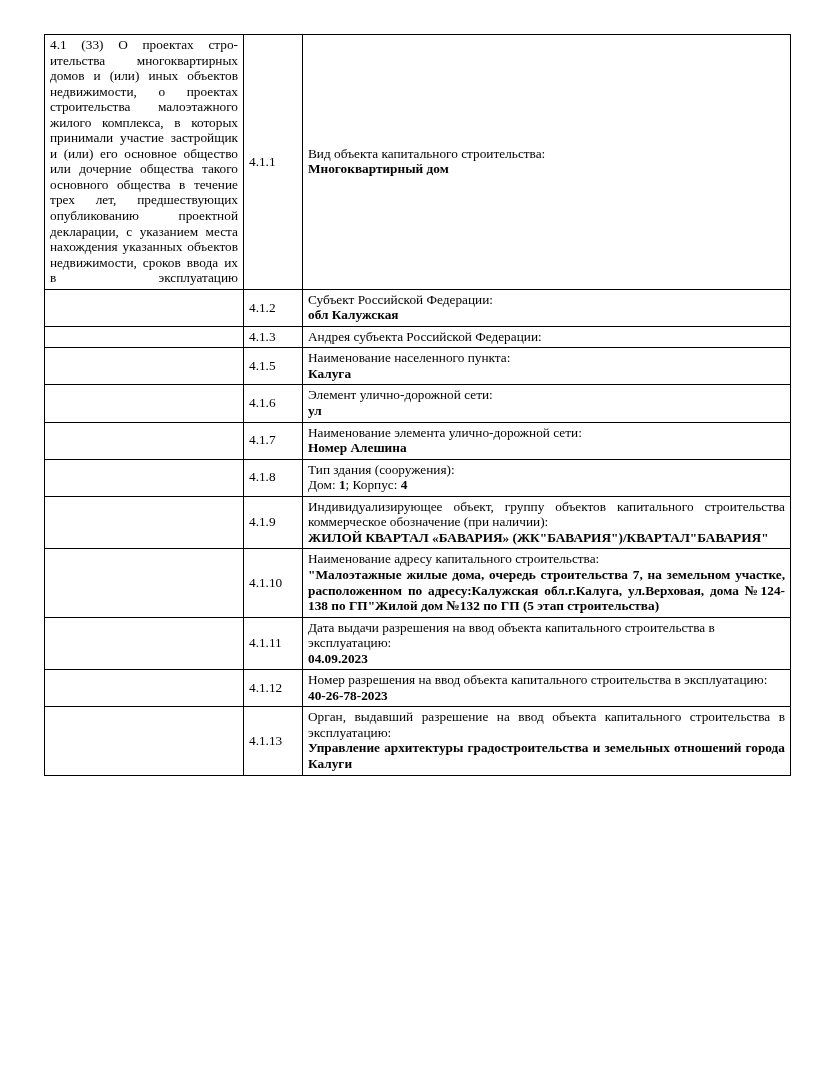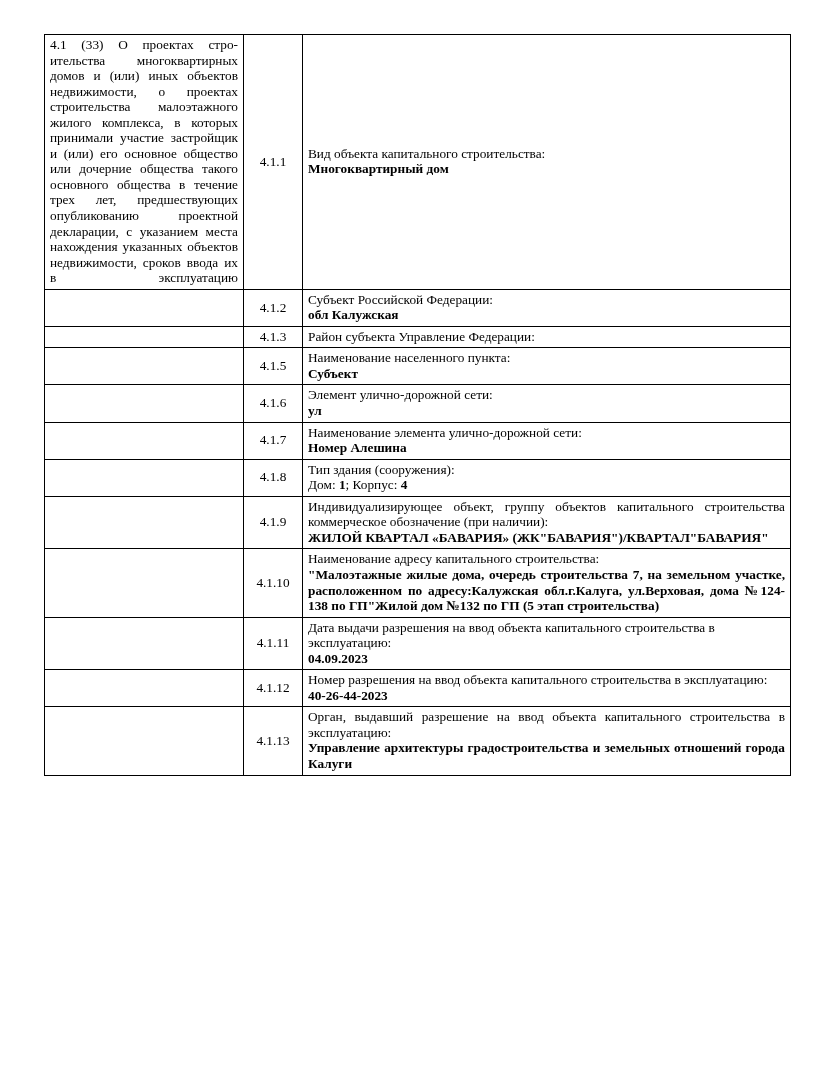--- a/index.html
+++ b/index.html
@@ -38,21 +38,21 @@
     vertical-align: top;
     padding-top: 4px;
     text-align: justify;
     text-align-last: justify;
     hyphens: manual;
     font-size: 13.3px;
     line-height: 1.245;
   }
   td.c-num {
     width: 48px;
-    text-align: center;
+    text-align: left;
     vertical-align: middle;
     font-size: 13.3px;
     white-space: nowrap;
   }
   td.c-val {
     vertical-align: middle;
   }
   .vtitle {
     display: block;
     font-weight: normal;
@@ -94,29 +94,29 @@
         <td class="c-num">4.1.2</td>
         <td class="c-val">
           <span class="vtitle">Субъект Российской Федерации:</span>
           <span class="vbold">обл Калужская</span>
         </td>
       </tr>
       <tr>
         <td class="empty-label"></td>
         <td class="c-num">4.1.3</td>
         <td class="c-val">
-          <span class="vtitle">Район субъекта Управление Федерации:</span>
+          <span class="vtitle">Андрея субъекта Российской Федерации:</span>
         </td>
       </tr>
       <tr>
         <td class="empty-label"></td>
         <td class="c-num">4.1.5</td>
         <td class="c-val">
           <span class="vtitle">Наименование населенного пункта:</span>
-          <span class="vbold">Субъект</span>
+          <span class="vbold">Калуга</span>
         </td>
       </tr>
       <tr>
         <td class="empty-label"></td>
         <td class="c-num">4.1.6</td>
         <td class="c-val">
           <span class="vtitle">Элемент улично-дорожной сети:</span>
           <span class="vbold">ул</span>
         </td>
       </tr>
@@ -158,21 +158,21 @@
         <td class="c-val">
           <span class="vtitle">Дата выдачи разрешения на ввод объекта капитального строительства в эксплуатацию:</span>
           <span class="vbold">04.09.2023</span>
         </td>
       </tr>
       <tr>
         <td class="empty-label"></td>
         <td class="c-num">4.1.12</td>
         <td class="c-val">
           <span class="vtitle justified">Номер разрешения на ввод объекта капитального строительства в экс­плуатацию:</span>
-          <span class="vbold">40-26-44-2023</span>
+          <span class="vbold">40-26-78-2023</span>
         </td>
       </tr>
       <tr>
         <td class="empty-label"></td>
         <td class="c-num">4.1.13</td>
         <td class="c-val">
           <span class="vtitle justified">Орган, выдавший разрешение на ввод объекта капитального строитель­ства в эксплуатацию:</span>
           <span class="vbold justified">Управление архитектуры градостроительства и земельных отно­шений города Калуги</span>
         </td>
       </tr>

